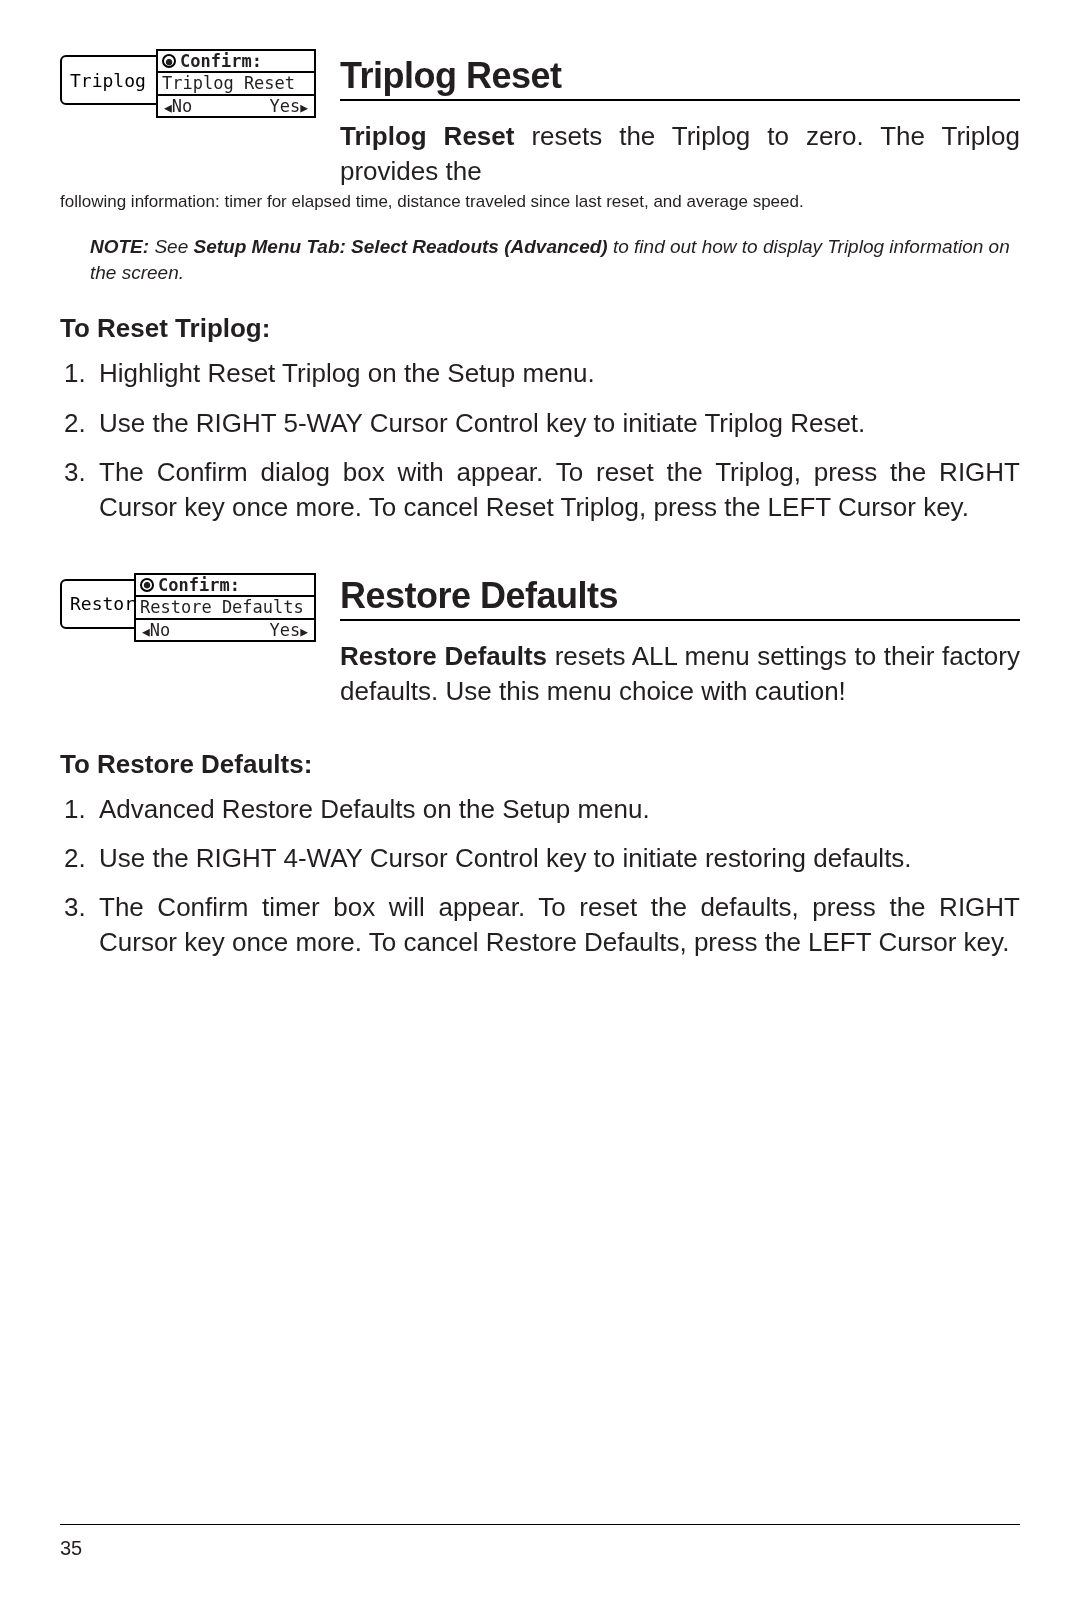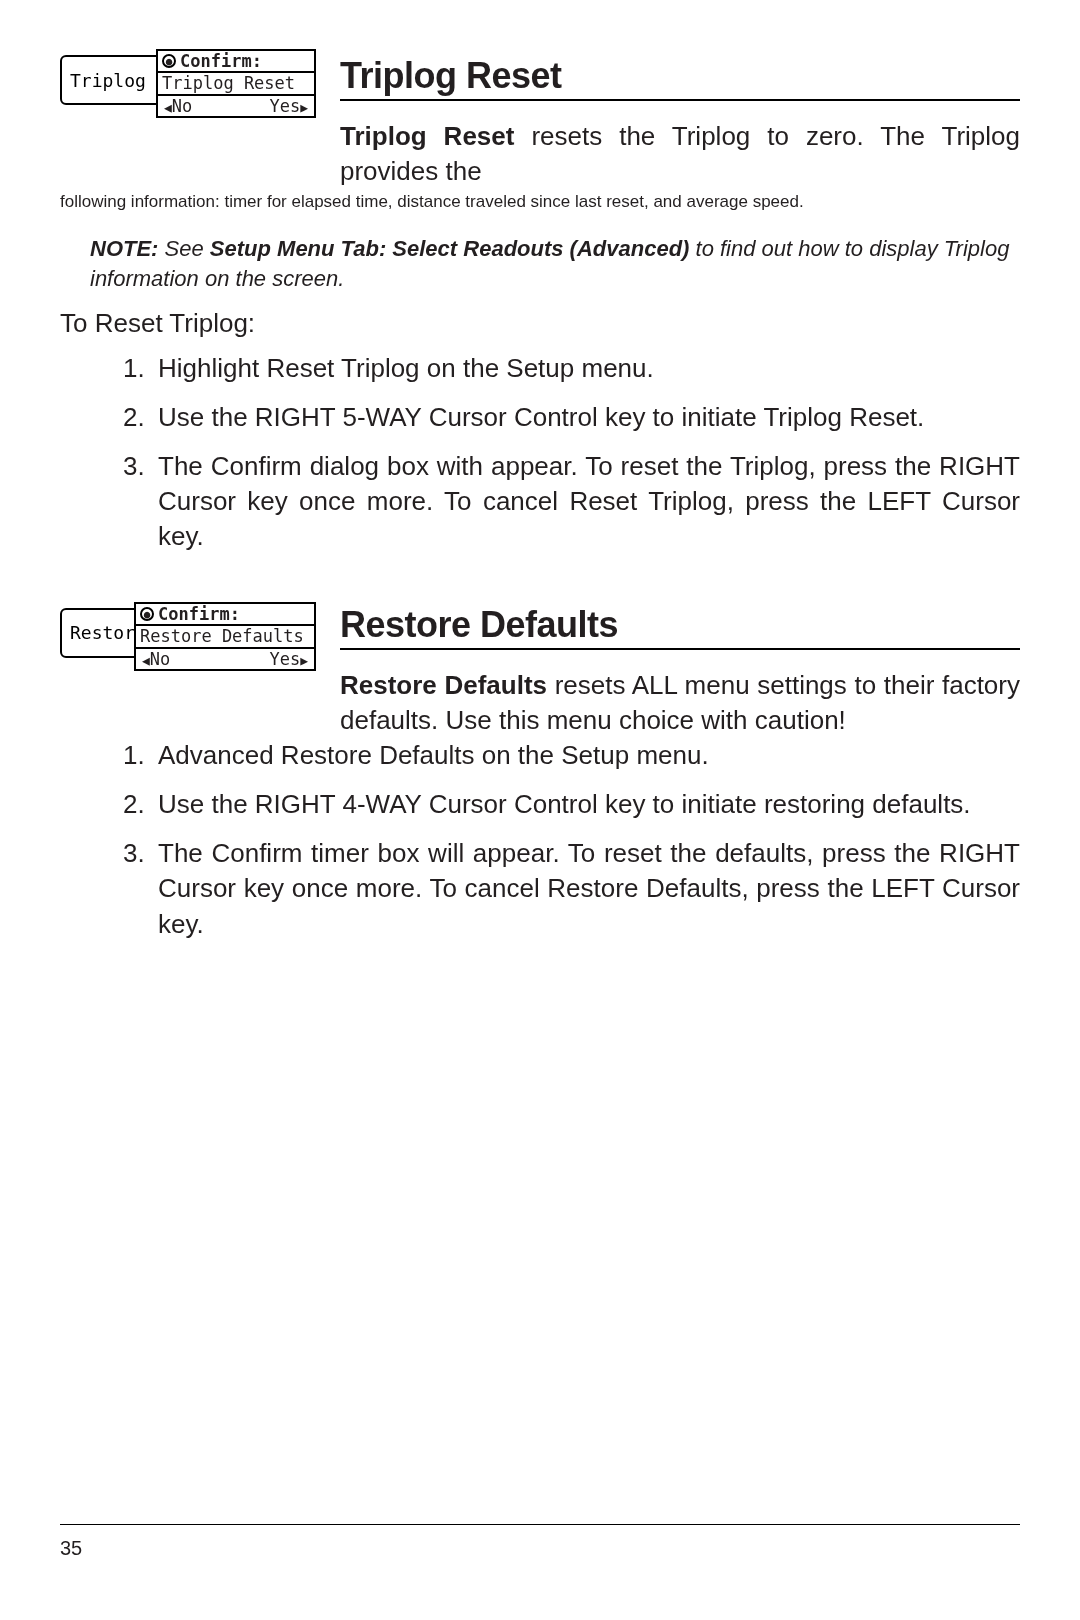--- a/index.html
+++ b/index.html
@@ -98,35 +98,35 @@
     text-align: justify;
   }
   .lead .bold { font-weight: 700; }
   .para {
     font-size: 17px;
     line-height: 1.35;
     text-align: justify;
     margin-top: 2px;
   }
   .note {
-    font-size: 22px;
+    font-size: 19px;
     font-style: italic;
     line-height: 1.35;
     margin: 20px 0 8px 30px;
   }
   .note .nb { font-weight: 700; font-style: italic; }
   .note .emb { font-weight: 700; font-style: italic; }
   .subhead {
     font-size: 26px;
-    font-weight: 400;
-    margin: 14px 0 12px 0;
+    font-weight: 700;
+    margin: 28px 0 12px 0;
   }
   ol {
     list-style: decimal;
-    margin-left: 92px;
+    margin-left: 33px;
     font-size: 26px;
     line-height: 1.35;
   }
   ol li {
     margin-bottom: 14px;
     padding-left: 6px;
     text-align: justify;
   }
   .section2 { margin-top: 50px; }
   .section2 .confirm-box { width: 182px; }
@@ -205,20 +205,21 @@
       </div>
     </div>
     <div class="heading-block">
       <div class="heading">Restore Defaults</div>
       <div class="lead">
         <span class="bold">Restore Defaults</span><span> resets ALL menu settings to their factory defaults. Use this menu choice with caution!</span>
       </div>
     </div>
   </div>
 
+  <div class="subhead" style="margin-top:40px">To Restore Defaults:</div>
   <ol>
     <li>Advanced Restore Defaults on the Setup menu.</li>
     <li>Use the RIGHT 4-WAY Cursor Control key to initiate restoring defaults.</li>
     <li>The Confirm timer box will appear. To reset the defaults,  press the RIGHT Cursor key once more. To cancel Restore Defaults, press the LEFT Cursor key.</li>
   </ol>
 
 </div>
 
 <div class="footrule"></div>
 <div class="pagenum">35</div>

